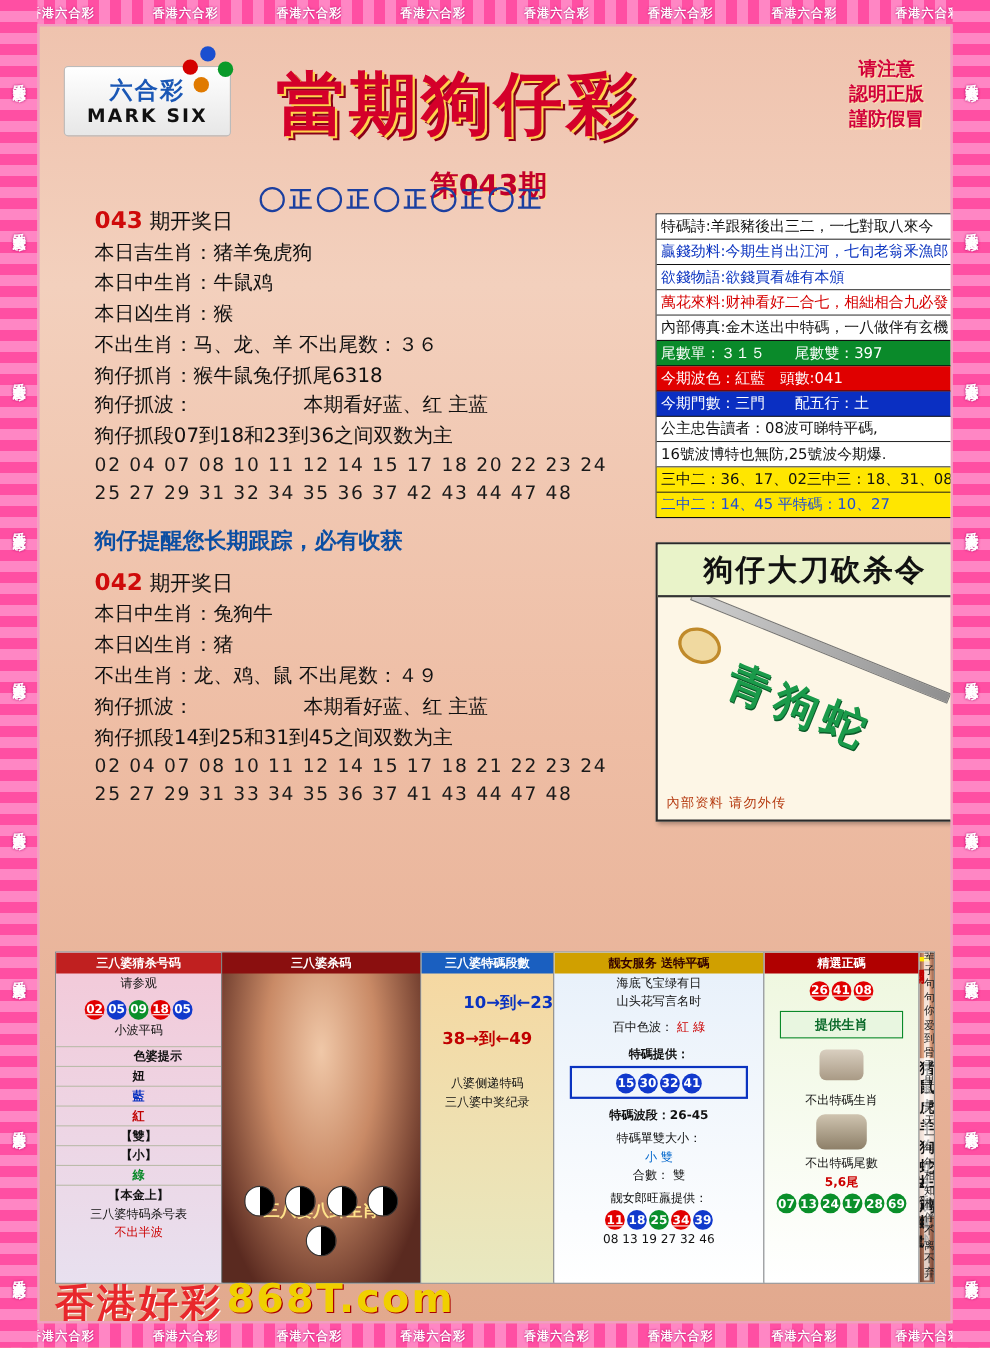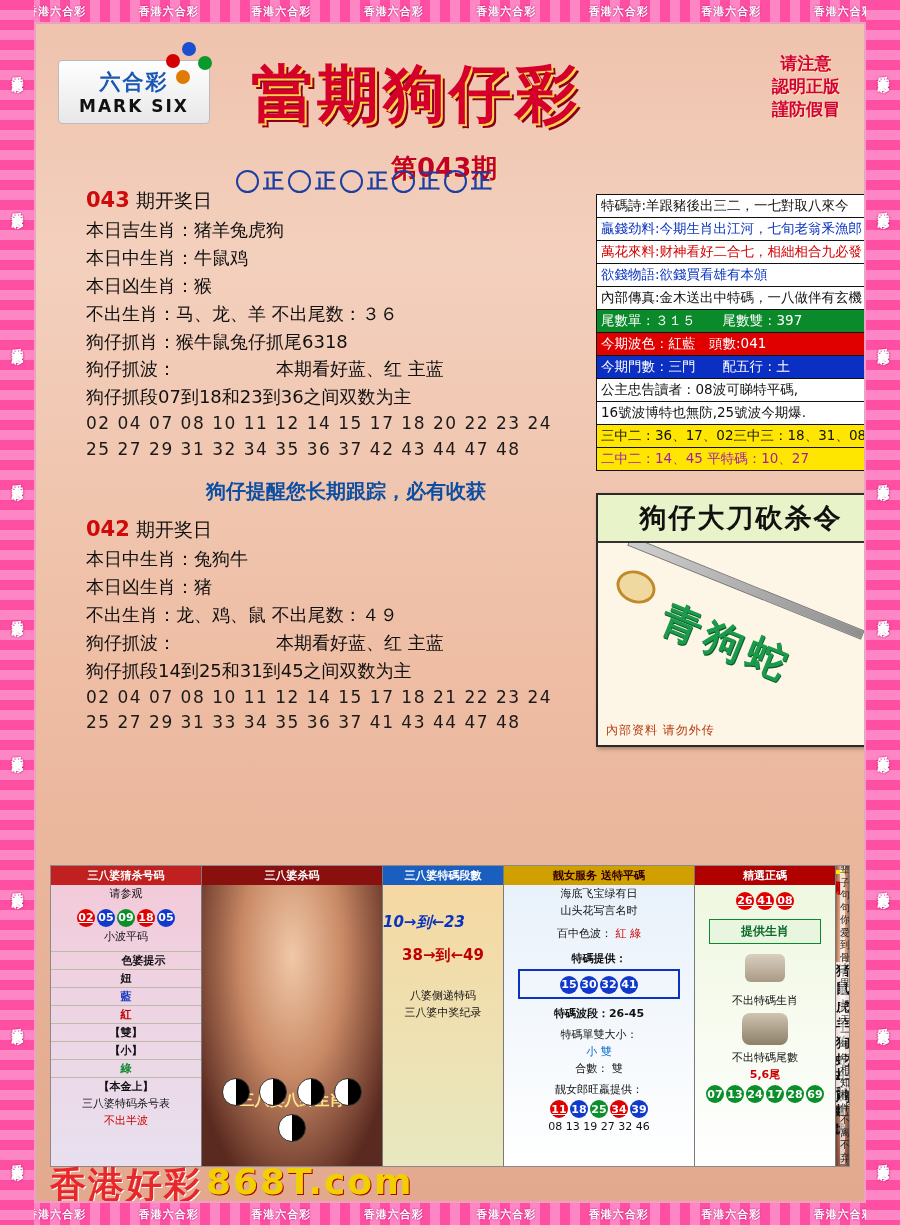--- a/index.html
+++ b/index.html
@@ -86,21 +86,21 @@
 
   
   .body{position:relative;height:690px;}
   .left-col{position:absolute;left:0;top:0;width:520px;padding:14px 0 0 50px;}
   .right-col{position:absolute;left:560px;top:20px;width:290px;}
 
   .blk-title{font-size:19px;color:#111;margin:0 0 2px 0;}
   .blk-title b{color:#cf0a0a;font-size:21px;}
   .line{font-size:18px;color:#101010;line-height:1.55;white-space:nowrap;}
   .nums{font-size:17px;color:#1a1a1a;letter-spacing:1.5px;line-height:1.5;}
-  .remind{font-size:20px;font-weight:bold;color:#0b4ea2;margin:16px 0 12px 0;text-align:center;}
+  .remind{font-size:20px;font-weight:bold;color:#0b4ea2;margin:16px 0 12px 0;}
 
   
   .info-box{border:1px solid #111;background:#fff;font-size:13.5px;}
   .info-box .r{border-bottom:1px solid #111;padding:2px 4px;white-space:nowrap;}
   .info-box .r:last-child{border-bottom:none;}
 
   
   .poster{
     margin-top:22px;border:2px solid #2a2a2a;background:#fdf6e6;height:250px;position:relative;
     box-shadow:2px 2px 4px rgba(0,0,0,.3);
@@ -284,30 +284,30 @@
             <div class="line"><span>狗仔抓段</span><span>14到25和31到45之间双数为主</span></div>
             <div class="nums">02 04 07 08 10 11 12 14 15 17 18 21 22 23 24</div>
             <div class="nums">25 27 29 31 33 34 35 36 37 41 43 44 47 48</div>
           </div>
         </div>
 
       <div class="right-col">
         <div class="info-box" id="info-table">
             <div class="r" style="color: rgb(17, 17, 17); background: rgb(255, 255, 255);">特碼詩:羊跟豬後出三二，一七對取八來今</div>
             <div class="r" style="color: rgb(10, 51, 192); background: rgb(255, 255, 255);">贏錢劲料:今期生肖出江河，七旬老翁釆漁郎</div>
+            <div class="r" style="color: rgb(10, 51, 192); background: rgb(255, 255, 255);">欲錢物語:欲錢買看雄有本頒</div>
             <div class="r" style="color: rgb(213, 0, 0); background: rgb(255, 255, 255);">萬花來料:财神看好二合七，相絀相合九必發</div>
-            <div class="r" style="color: rgb(10, 51, 192); background: rgb(255, 255, 255);">欲錢物語:欲錢買看雄有本頒</div>
             <div class="r" style="color: rgb(17, 17, 17); background: rgb(255, 255, 255);">內部傳真:金木送出中特碼，一八做伴有玄機</div>
             <div class="r" style="color: rgb(255, 255, 255); background: rgb(10, 138, 42);">尾數單：３１５　　尾數雙：397</div>
             <div class="r" style="color: rgb(255, 255, 255); background: rgb(224, 0, 0);">今期波色：紅藍　頭數:041</div>
             <div class="r" style="color: rgb(255, 255, 255); background: rgb(10, 47, 194);">今期門數：三門　　配五行：土</div>
             <div class="r" style="color: rgb(17, 17, 17); background: rgb(255, 255, 255);">公主忠告讀者：08波可睇特平碼,</div>
             <div class="r" style="color: rgb(17, 17, 17); background: rgb(255, 255, 255);">16號波博特也無防,25號波今期爆.</div>
             <div class="r" style="color: rgb(17, 17, 17); background: rgb(255, 230, 0);">三中二：36、17、02三中三：18、31、08</div>
-            <div class="r" style="color: #a21caf; background: rgb(255, 230, 0);">二中二：14、45  平特碼：10、27</div>
+            <div class="r" style="color: #1d4ed8; background: rgb(255, 230, 0);">二中二：14、45  平特碼：10、27</div>
           </div>
 
         <div class="poster">
           <div class="poster-head">狗仔大刀砍杀令</div>
           <div class="poster-art">
             <div class="sword"></div>
             <div class="sword-h"></div>
             <div class="poster-cn">青狗蛇</div>
             <div class="poster-foot">內部资料 请勿外传</div>
           </div>
@@ -344,21 +344,21 @@
           <span class="yy"></span>
           <span class="yy"></span>
           <span class="yy"></span>
           <span class="yy"></span>
           <span class="yy"></span>
         </div>
       </div>
 
       <div class="cpanel p3">
         <div class="mini-hdr" style="background:#1a5fc0;">三八婆特碼段數</div>
-        <div style="text-align:left;margin-top:28px;font-size:15px;font-weight:bold;color:#0a33c0;font-style:italic;">10→到←23</div>
+        <div style="text-align:right;margin-top:17px;font-size:15px;font-weight:bold;color:#0a33c0;">10→到←23</div>
         <div style="text-align:center;margin-top:14px;font-size:15px;font-weight:bold;color:#c00000;">38→到←49</div>
         <div class="mini-t" style="margin-top:22px;">八婆侧递特码</div>
         <div class="mini-t">三八婆中奖纪录</div>
       </div>
 
       <div class="cpanel p4">
         <div class="mini-hdr" style="background:#d0a000;color:#300;">靓女服务 送特平碼</div>
         <div class="mini-t">海底飞宝绿有日</div>
         <div class="mini-t">山头花写言名时</div>
         <div class="mini-t" style="margin-top:6px;">

